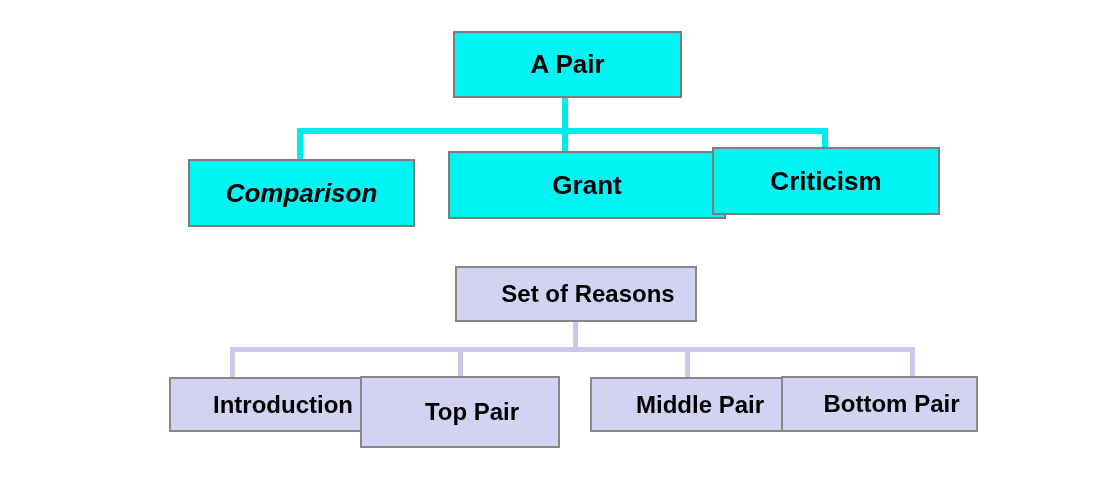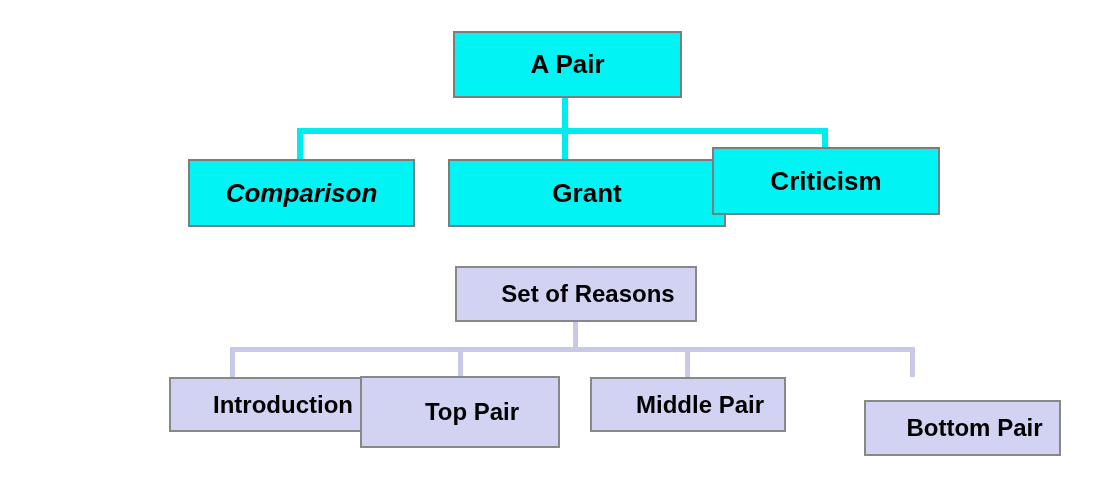--- a/index.html
+++ b/index.html
@@ -31,36 +31,36 @@
     background:#d2d2f2;
     border:2px solid #888888;
     font-size:24px;
     padding-left:24px;
   }
   .line.lav { position:absolute; background:#c8c8e8; }
 
   
   #n-a-pair      { left:453px; top:31px;  width:229px; height:67px; }
   #n-comparison  { left:188px; top:159px; width:227px; height:68px;font-style:italic; }
-  #n-grant       { left:448px; top:159px; width:278px; height:68px; }
+  #n-grant       { left:448px; top:151px; width:278px; height:68px; }
   #n-criticism   { left:712px; top:147px; width:228px; height:68px; }
 
   
   #t-stem   { left:562px; top:98px;  width:6px;   height:33px; }
   #t-bar    { left:297px; top:128px; width:531px; height:6px;  }
   #t-drop-1 { left:297px; top:131px; width:6px;   height:28px; }
   #t-drop-2 { left:562px; top:131px; width:6px;   height:28px; }
   #t-drop-3 { left:822px; top:131px; width:6px;   height:28px; }
 
   
   #n-set-of-reasons { left:455px; top:266px; width:242px; height:56px; }
   #n-introduction   { left:133px; top:377px; width:204px; height:55px;margin-left:36px; }
   #n-top-pair       { left:360px; top:376px; width:200px; height:72px; }
   #n-middle-pair    { left:590px; top:377px; width:196px; height:55px; }
-  #n-bottom-pair    { left:864px; top:376px; width:197px; height:56px;margin-top:24px; }
+  #n-bottom-pair    { left:781px; top:376px; width:197px; height:56px; }
 
   
   #b-stem   { left:573px; top:322px; width:5px;   height:28px; }
   #b-bar    { left:230px; top:347px; width:685px; height:5px;  }
   #b-drop-1 { left:230px; top:350px; width:5px;   height:27px; }
   #b-drop-2 { left:458px; top:350px; width:5px;   height:27px; }
   #b-drop-3 { left:685px; top:350px; width:5px;   height:27px; }
   #b-drop-4 { left:910px; top:350px; width:5px;   height:27px; }
 </style>
 </head>

